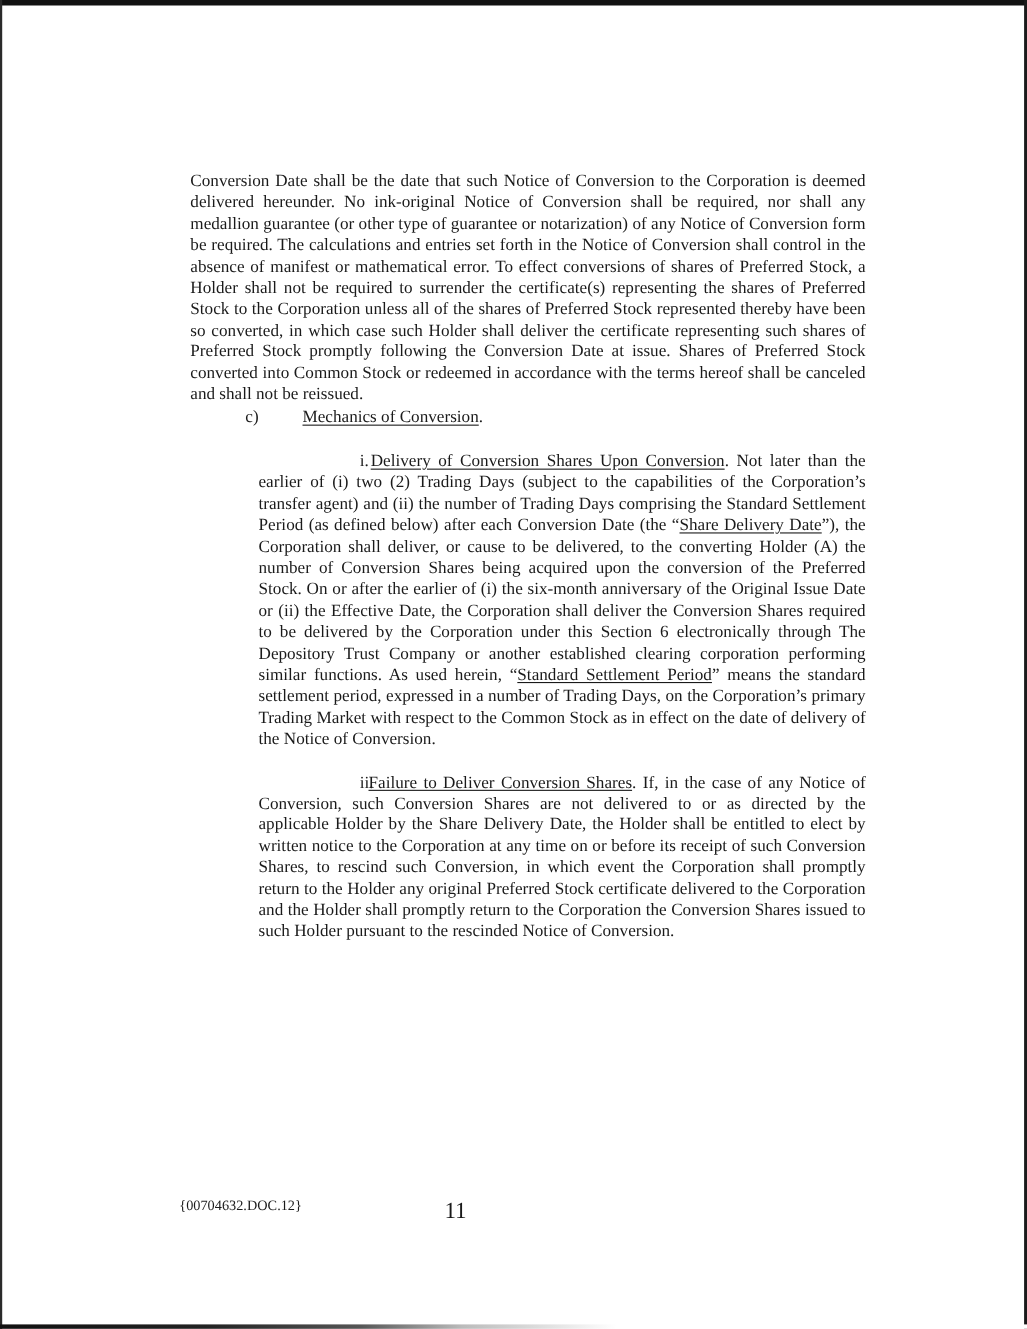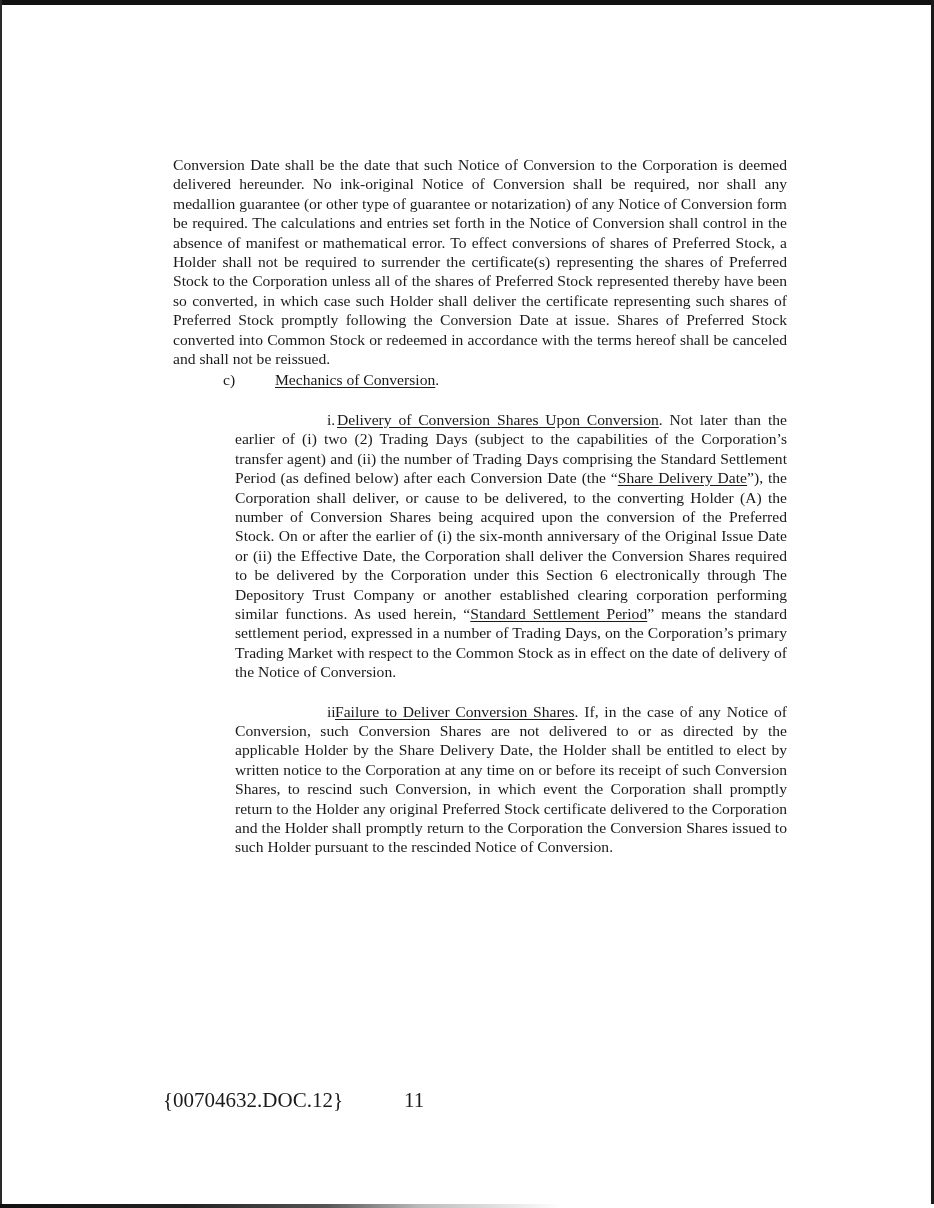--- a/index.html
+++ b/index.html
@@ -24,21 +24,21 @@
   .sub-i { margin-top: 20px; }
   .sub-ii { margin-top: 20px; }
   .label { display: inline-block; }
   .lbl-b { width: 52px; }
   .lbl-c { width: 52px; }
   .lbl-i { width: 56px; }
   .lbl-ii { width: 54px; }
   u { text-decoration: underline; text-underline-offset: 2px; }
   b { font-weight: bold; }
 
-  .footer-id { position: absolute; left: 163px; top: 1088px; font-size: 21px; }
+  .footer-id { position: absolute; left: 163px; top: 1088px; font-size: 13px; }
   .footer-page { position: absolute; left: 404px; top: 1088px; font-size: 21px; }
 </style>
 </head>
 <body>
 
 <div class="scan-top"></div>
 <div class="scan-right"></div>
 <div class="scan-left"></div>
 <div class="scan-bottom"></div>
 

